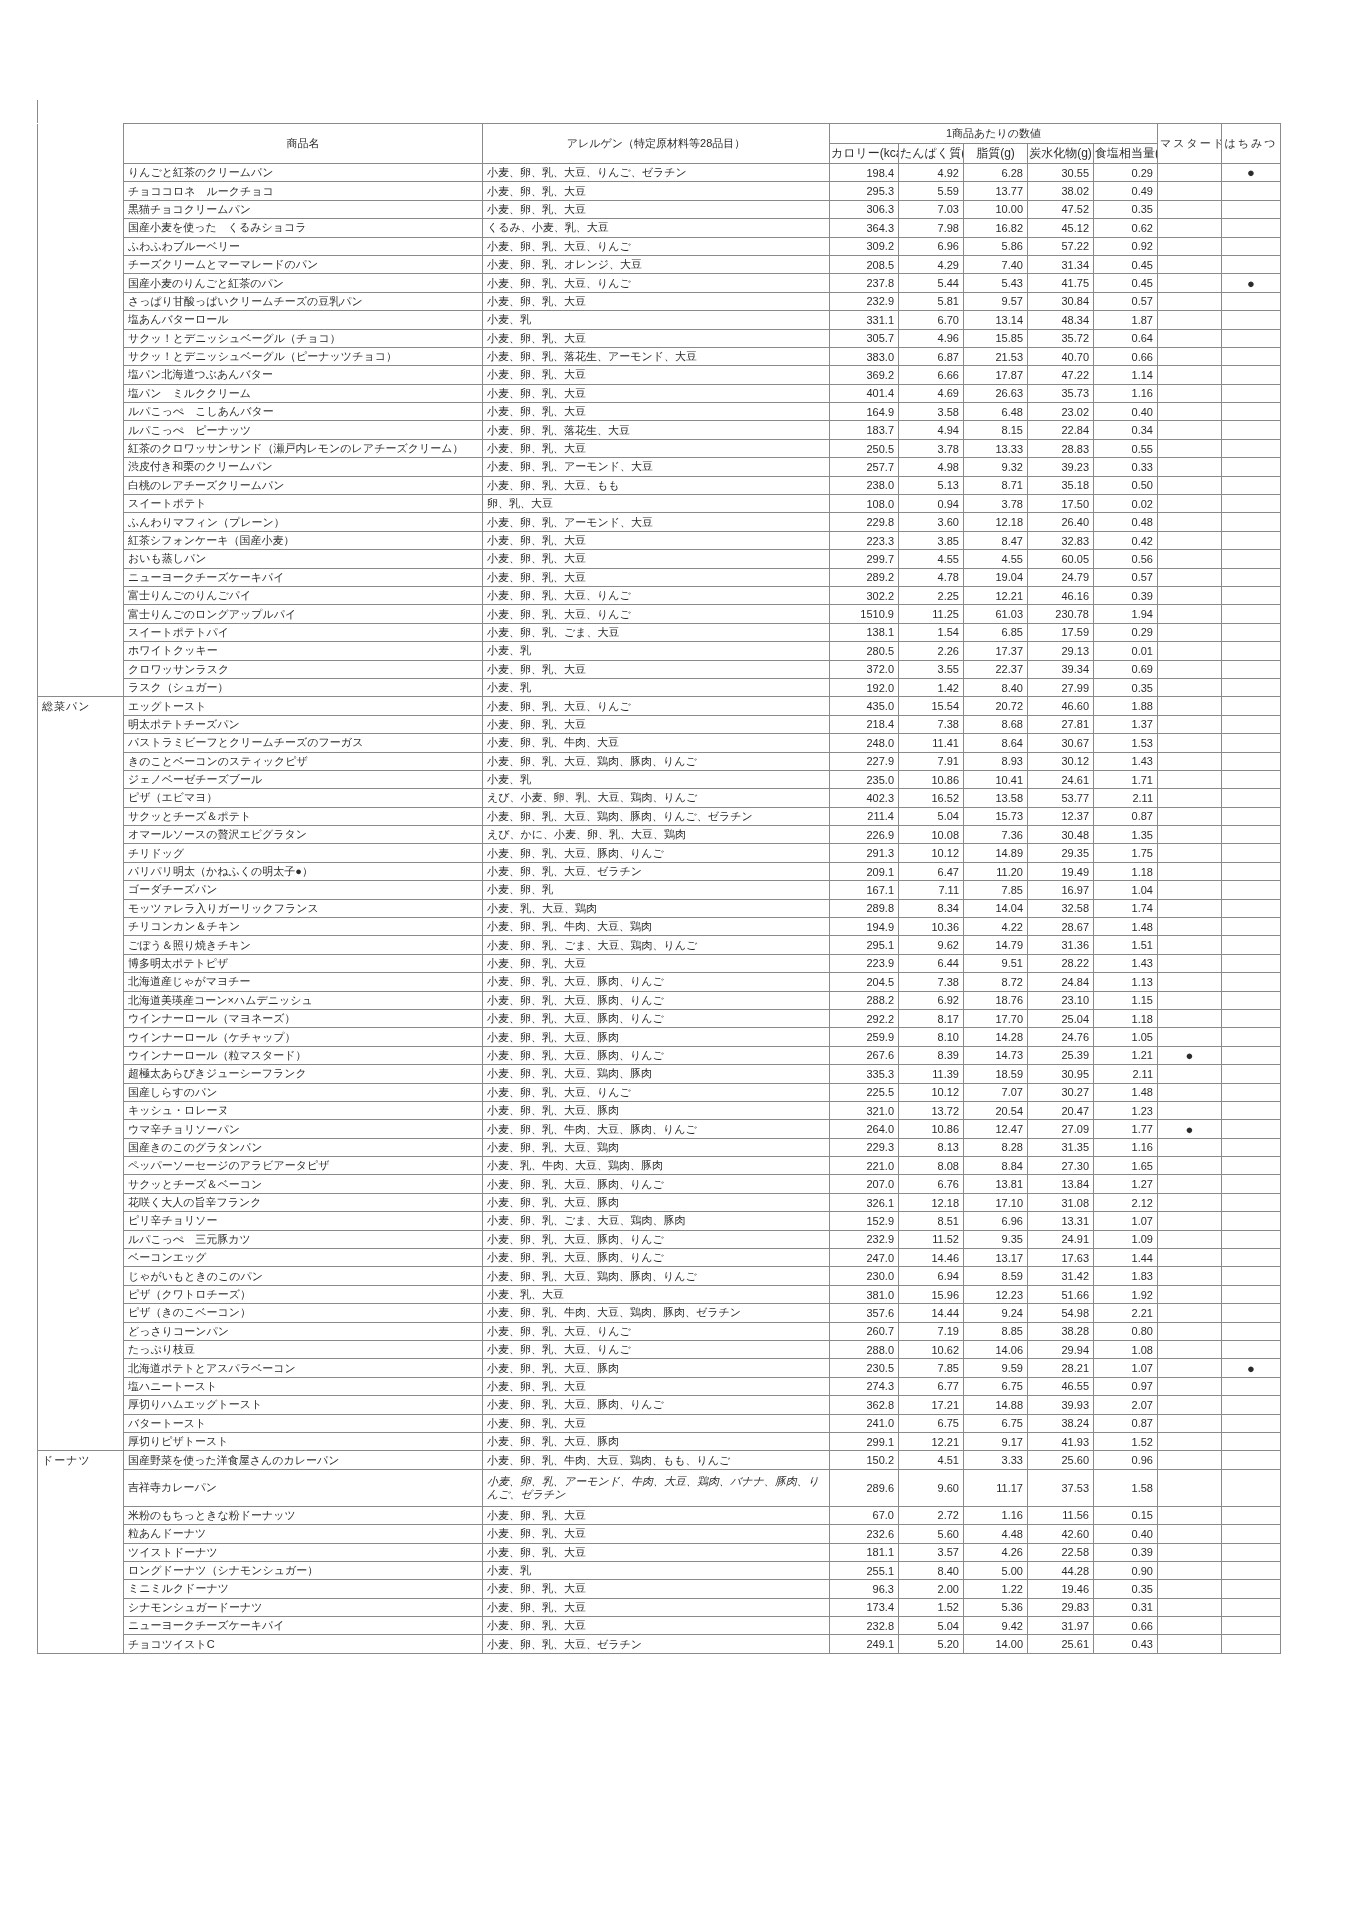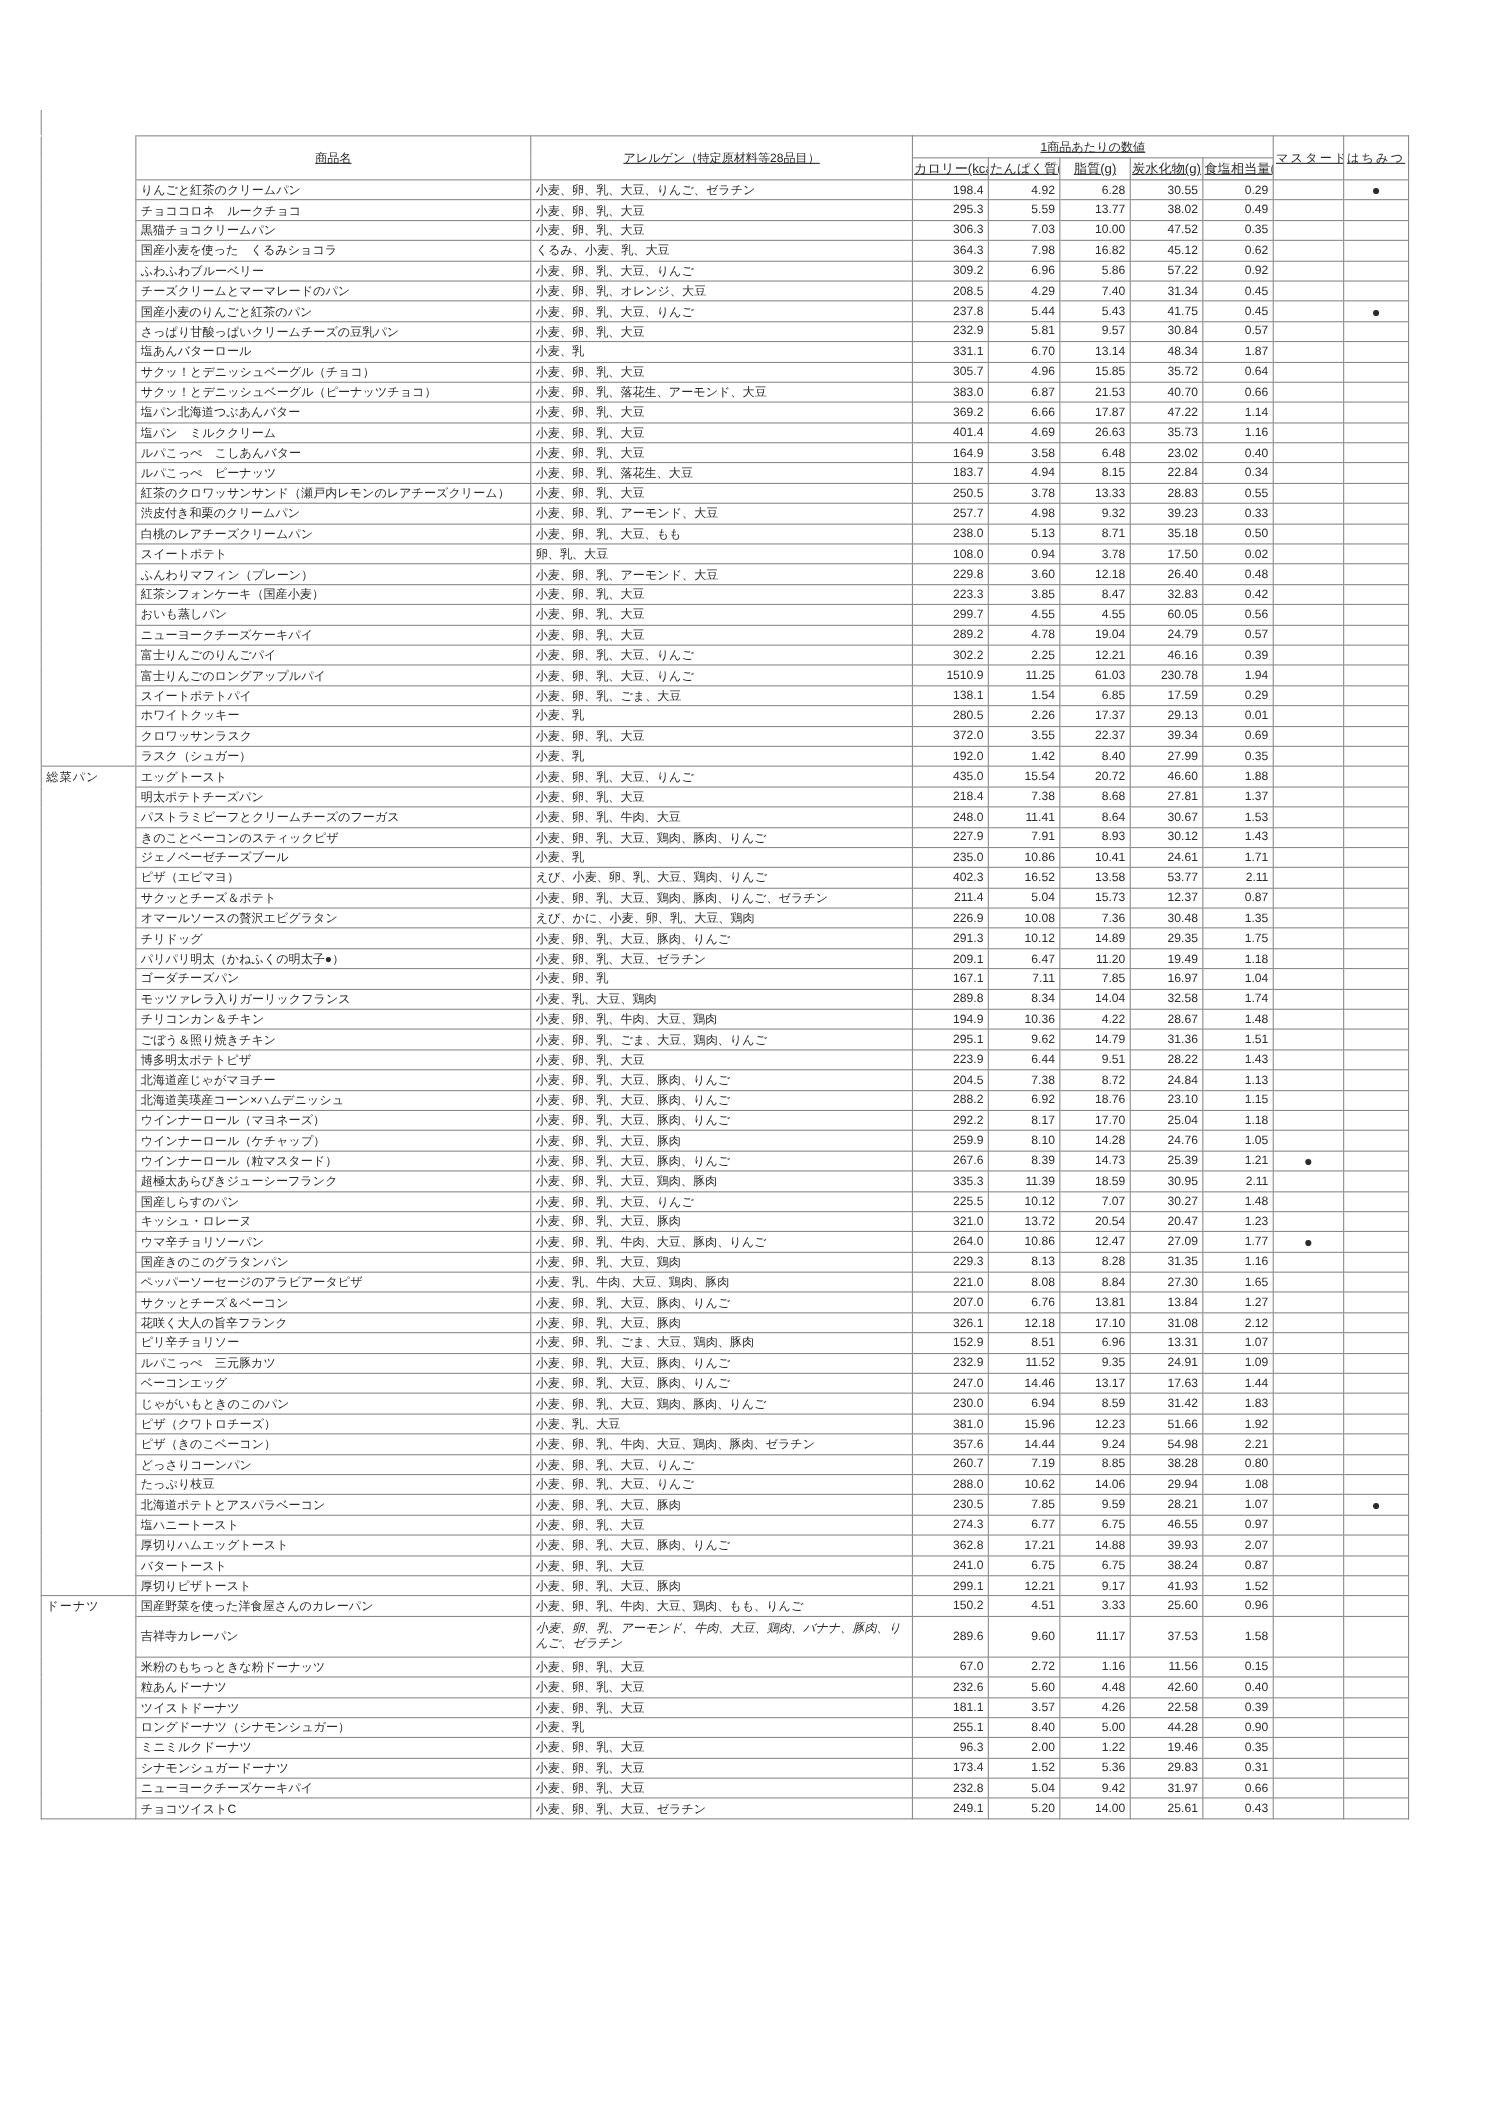--- a/index.html
+++ b/index.html
@@ -9,21 +9,21 @@
   }
   #sheet-table{
     position:absolute;left:37px;top:123px;width:1243px;
     border-collapse:collapse;table-layout:fixed;
   }
   td,th{
     border:1px solid #8a8a8a;padding:0 4px;font-size:11px;font-weight:normal;
     overflow:hidden;white-space:nowrap;vertical-align:middle;
   }
   thead tr{height:20px;}
-  thead th{text-align:center;padding:0 2px;text-decoration:underline;}
+  thead th{text-align:center;padding:0 2px;}
   th.sp{letter-spacing:2px;}
   th.sub{font-size:12px;letter-spacing:0;padding:0 1px;}
   th.cat-h{border-top:none;border-bottom:none;}
   tbody tr{height:18.4px;}
   tbody tr.tall{height:37px;}
   tbody tr.tall .c-alg{white-space:normal;line-height:13px;font-style:italic;}
   .c-name,.c-alg{text-align:left;}
   .c-num{text-align:right;}
   .c-dot{text-align:center;font-size:13px;line-height:1;}
   .c-cat{text-align:left;vertical-align:top;padding-top:2px;letter-spacing:1px;}

